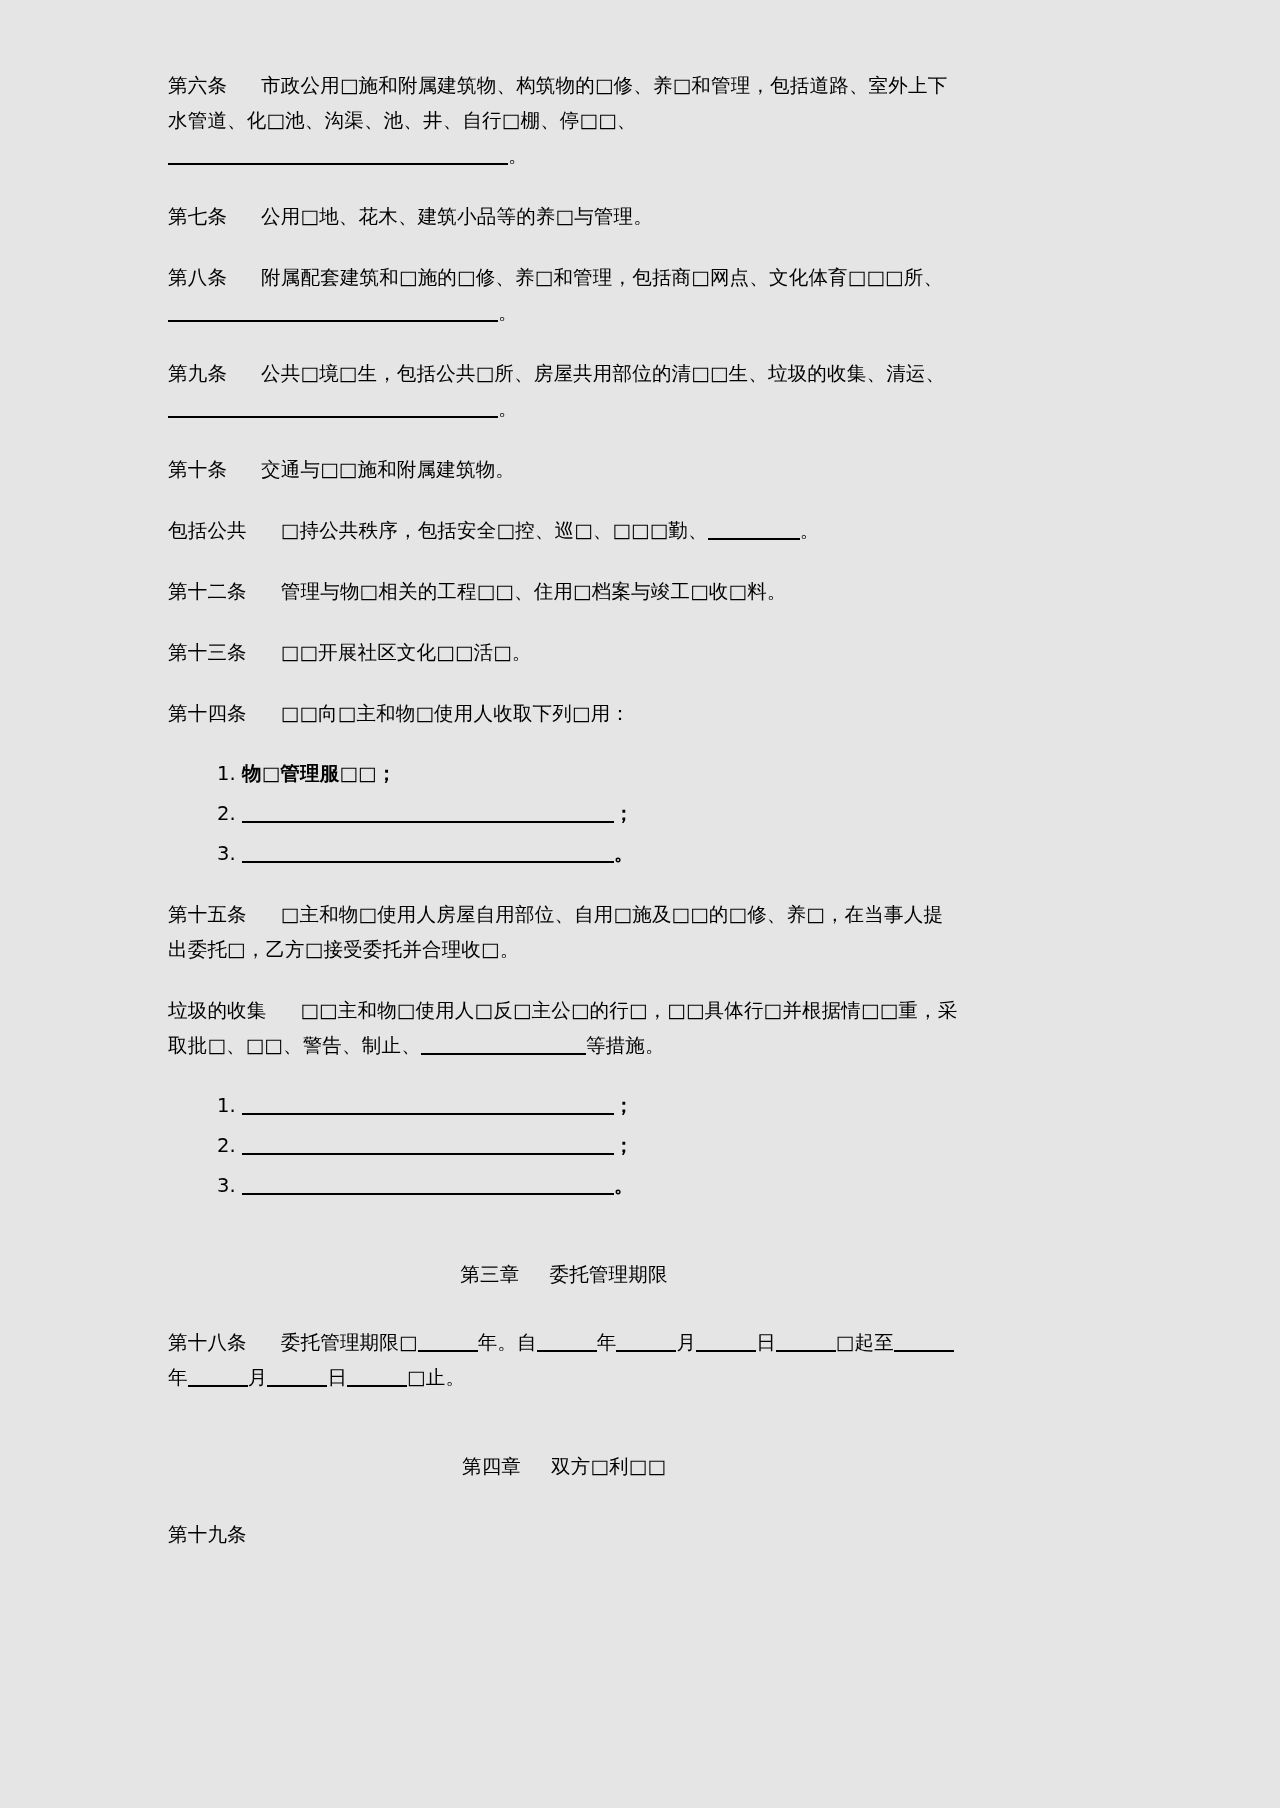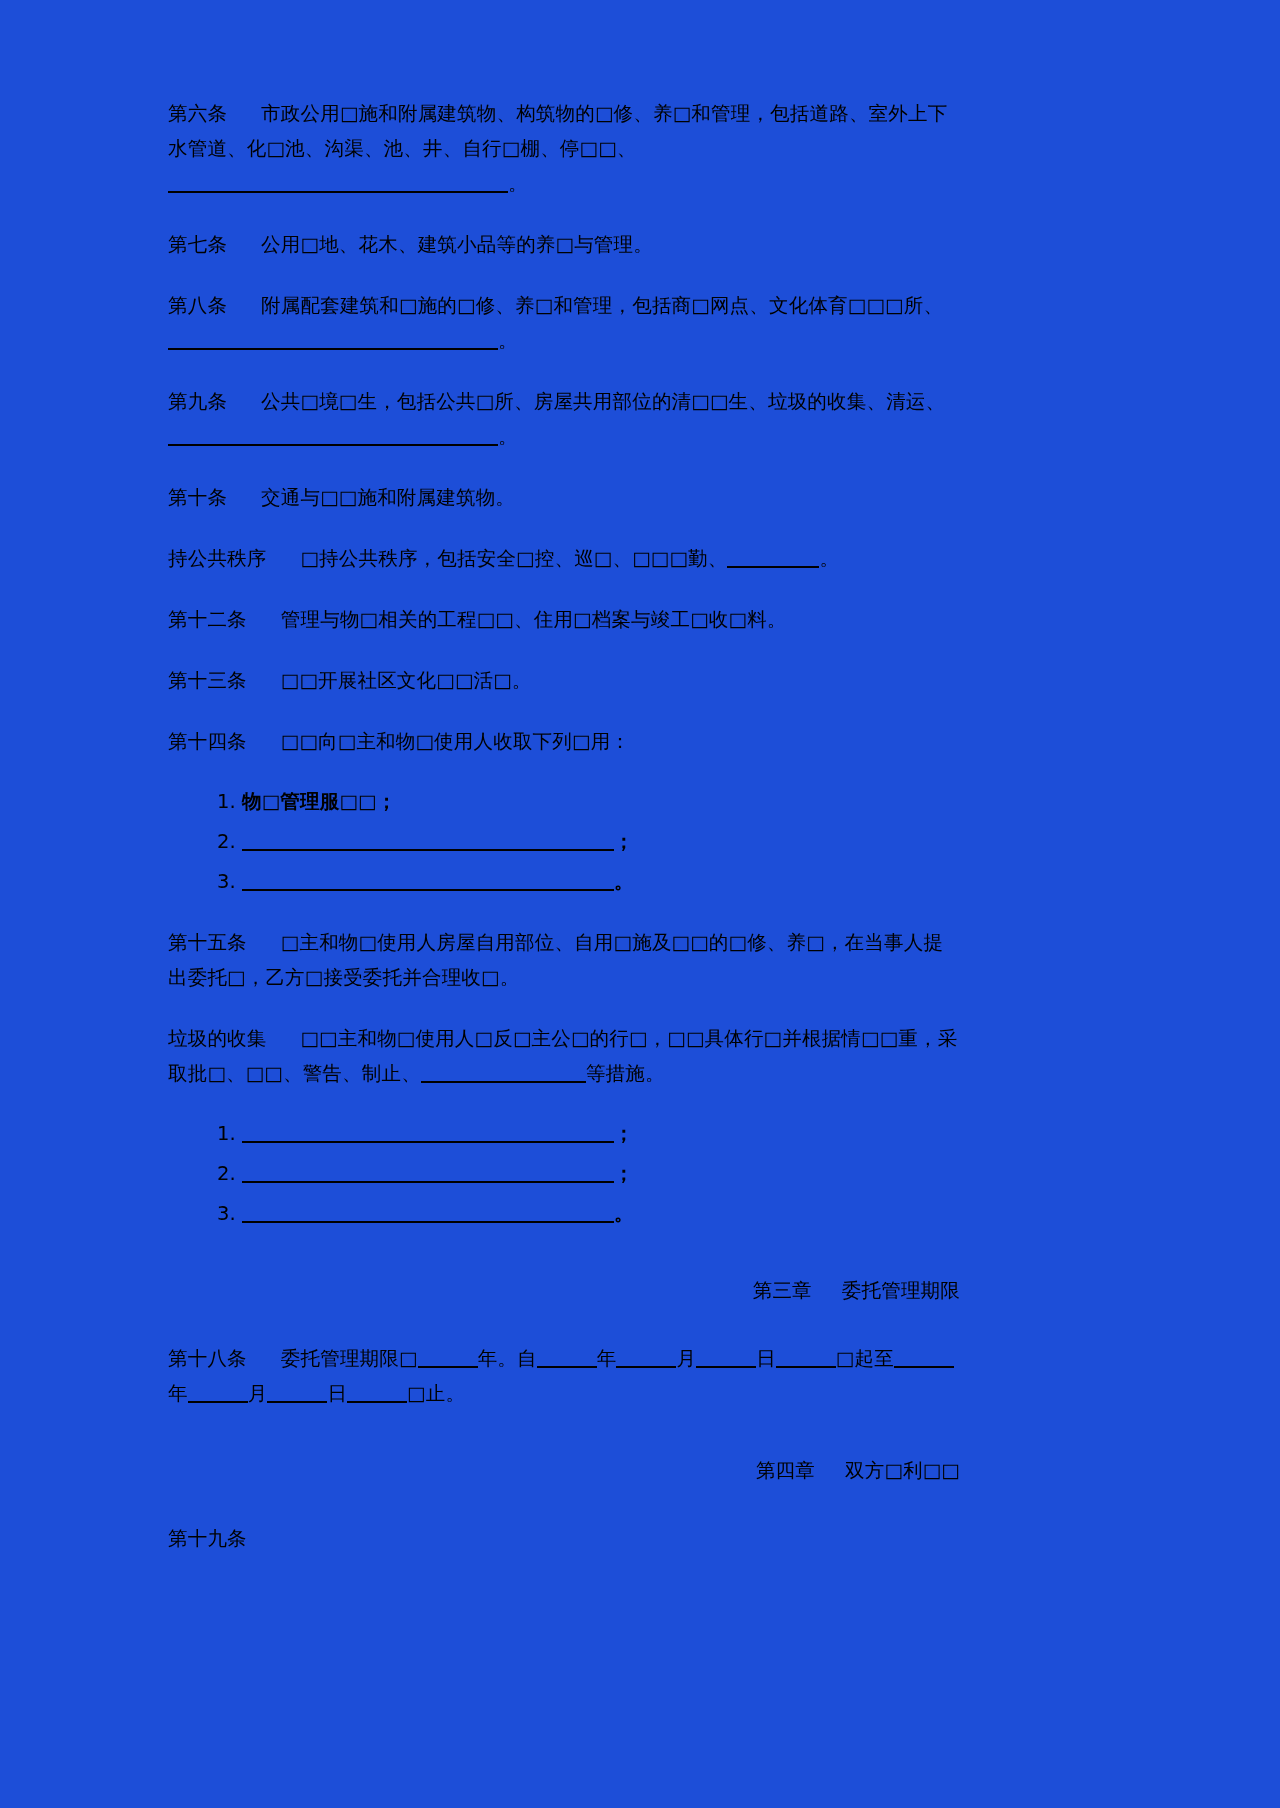--- a/index.html
+++ b/index.html
@@ -8,23 +8,23 @@
     background: #ffffff;
   }
   body {
     font-family: "DejaVu Sans", "Liberation Sans", sans-serif;
     color: #000000;
   }
   .page {
     position: relative;
     width: 1280px;
     height: 1808px;
-    background: #1d4ed8;
+    background: #e5e5e5;
     box-sizing: border-box;
-    padding: 96px 160px 0 168px;
+    padding: 68px 160px 0 168px;
     overflow: hidden;
   }
   .doc {
     width: 792px;
     font-size: 19.5px;
     line-height: 35px;
     letter-spacing: 0.2px;
   }
   
   .para {
@@ -64,22 +64,22 @@
   ol.numlist li .num {
     position: absolute;
     left: -34px;
     width: 28px;
     text-align: right;
     font-family: "DejaVu Sans", "Liberation Sans", sans-serif;
   }
   ol.numlist li .li-text { display: inline-block; font-weight: bold; }
   
   .chapter {
-    margin: 44px 0 34px 0;
-    text-align: right;
+    margin: 56px 0 34px 0;
+    text-align: center;
     font-size: 19.5px;
     line-height: 32px;
   }
   .chapter .ch-gap { display: inline-block; width: 15px; }
 </style>
 </head>
 <body>
 
 <div class="page">
   <div class="doc">
@@ -98,21 +98,21 @@
 
     <p class="para">
       <span class="art-no">第九条</span><span class="gap"></span><span class="gap"></span><span>公共□境□生，包括公共□所、房屋共用部位的清□□生、垃圾的收集、清</span><span>运、</span><span class="blank w-med"></span><span>。</span>
     </p>
 
     <p class="para">
       <span class="art-no">第十条</span><span class="gap"></span><span class="gap"></span><span>交通与□□施和附属建筑物。</span>
     </p>
 
     <p class="para">
-      <span class="art-no">持公共秩序</span><span class="gap"></span><span class="gap"></span><span>□持公共秩序，包括安全□控、巡□、□□□勤、</span><span class="blank w-short"></span><span>。</span>
+      <span class="art-no">包括公共</span><span class="gap"></span><span class="gap"></span><span>□持公共秩序，包括安全□控、巡□、□□□勤、</span><span class="blank w-short"></span><span>。</span>
     </p>
 
     <p class="para">
       <span class="art-no">第十二条</span><span class="gap"></span><span class="gap"></span><span>管理与物□相关的工程□□、住用□档案与竣工□收□料。</span>
     </p>
 
     <p class="para">
       <span class="art-no">第十三条</span><span class="gap"></span><span class="gap"></span><span>□□开展社区文化□□活□。</span>
     </p>
 

